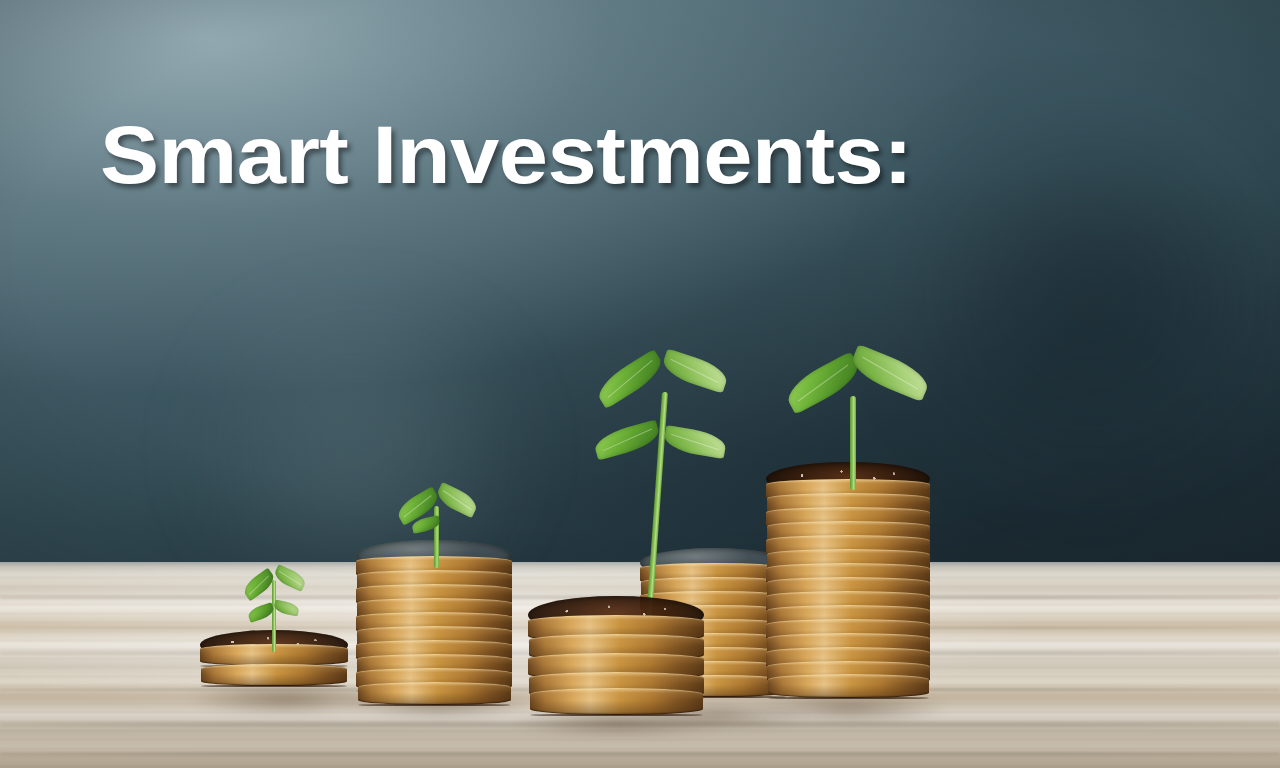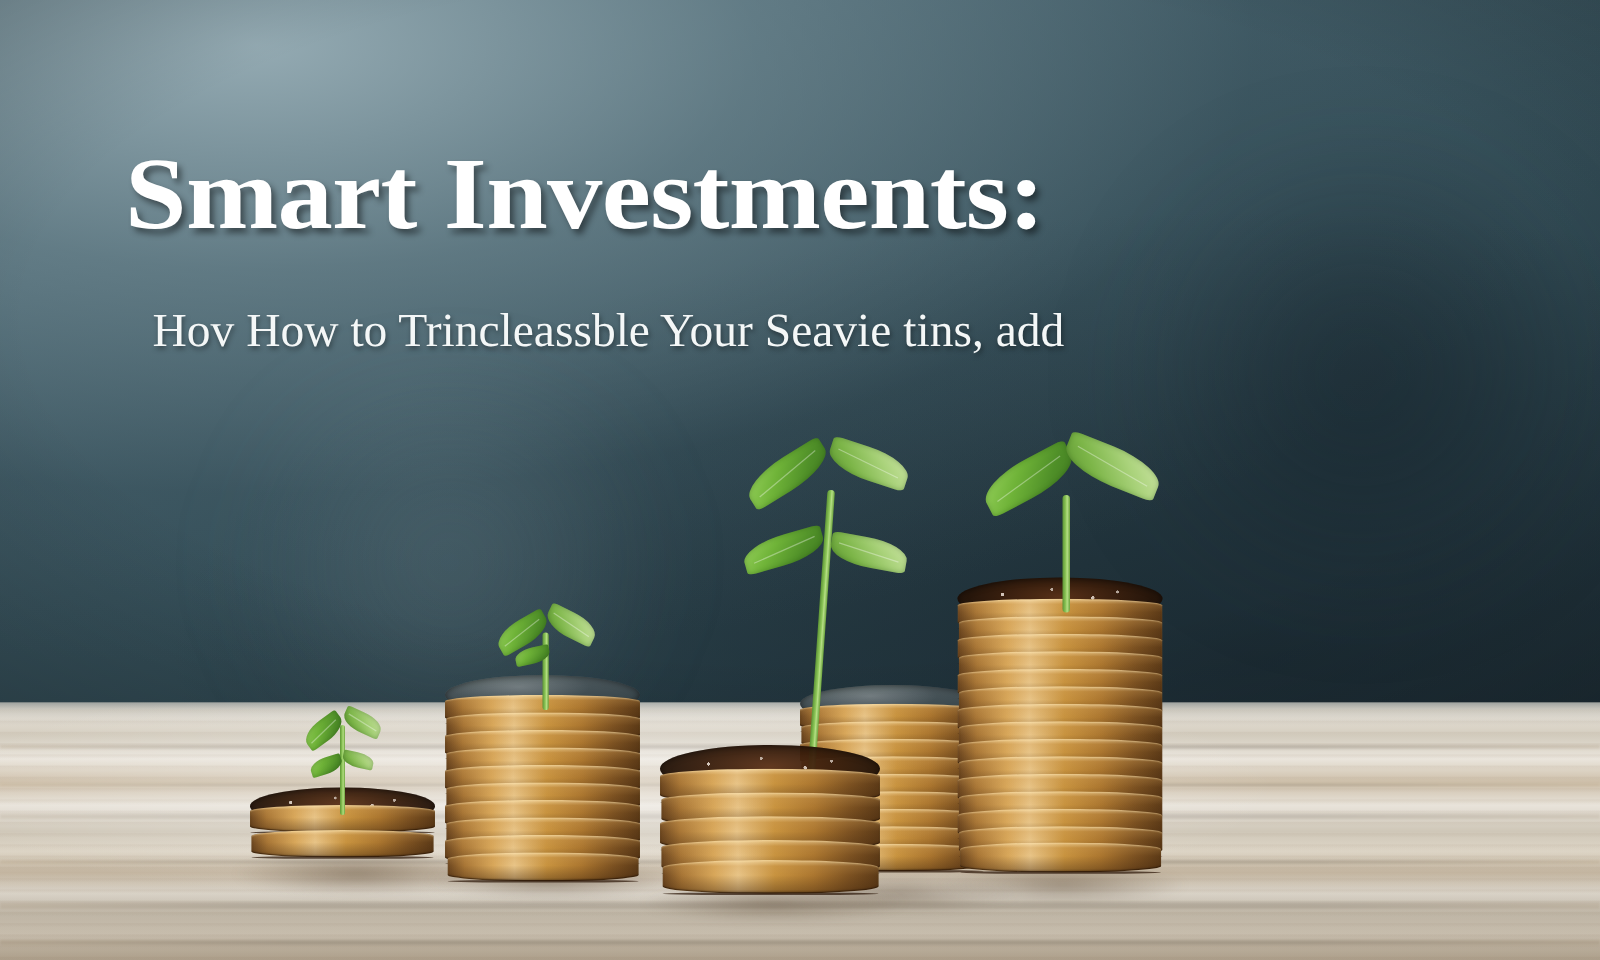--- a/index.html
+++ b/index.html
@@ -5,21 +5,21 @@
   html, body {
     margin: 0;
     padding: 0;
     background: #000;
   }
   #stage {
     position: relative;
     width: 1280px;
     height: 768px;
     overflow: hidden;
-    font-family: Liberation Serif, serif;
+    font-family: Liberation Sans, sans-serif;
     background: #2f4149;
   }
 
   
   .wall {
     position: absolute;
     left: 0; top: 0;
     width: 1280px; height: 600px;
     background:
       radial-gradient(120% 115% at 16% 6%, rgba(154,176,184,0.92) 0%, rgba(120,145,154,0.55) 26%, rgba(70,94,105,0.18) 52%, rgba(0,0,0,0) 72%),
@@ -358,15 +358,14 @@
     <div class="stem" style="left:70px; top:44px; width:6px; height:94px;"></div>
     <div class="leaf" style="left:4px; top:16px; width:78px; height:30px; transform:rotate(-28deg);">
         <span class="leaf-vein"></span>
       </div>
     <div class="leaf pale" style="left:70px; top:6px; width:80px; height:30px; transform:rotate(22deg) scaleX(-1);">
         <span class="leaf-vein"></span>
       </div>
   </div>
 
   <div class="title">Smart Investments:</div>
-  <div class="subtitle">Hov How to Trincleassble Your Seavie tins, add</div>
 
 </div>
 
 </body></html>

